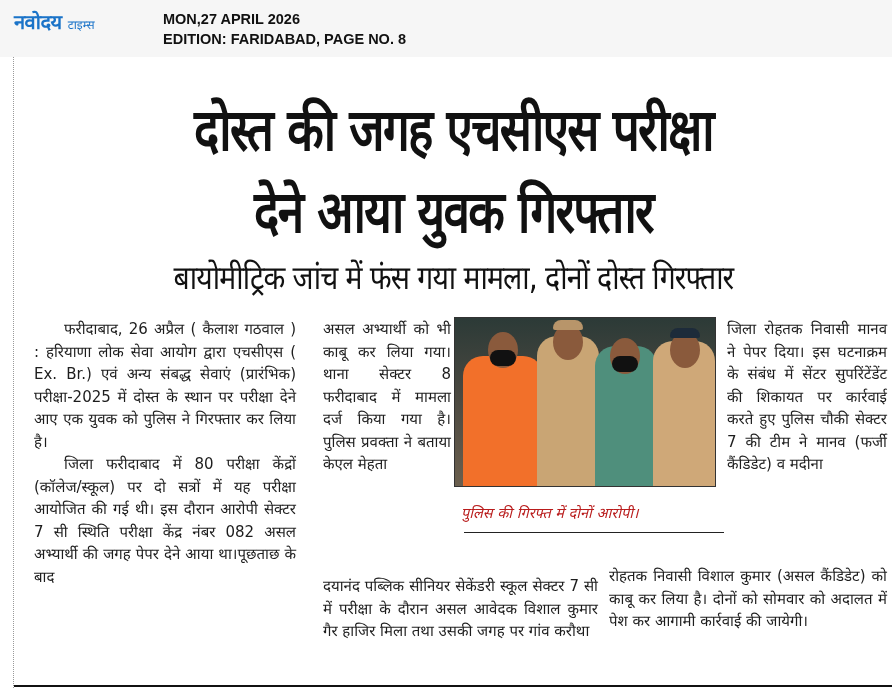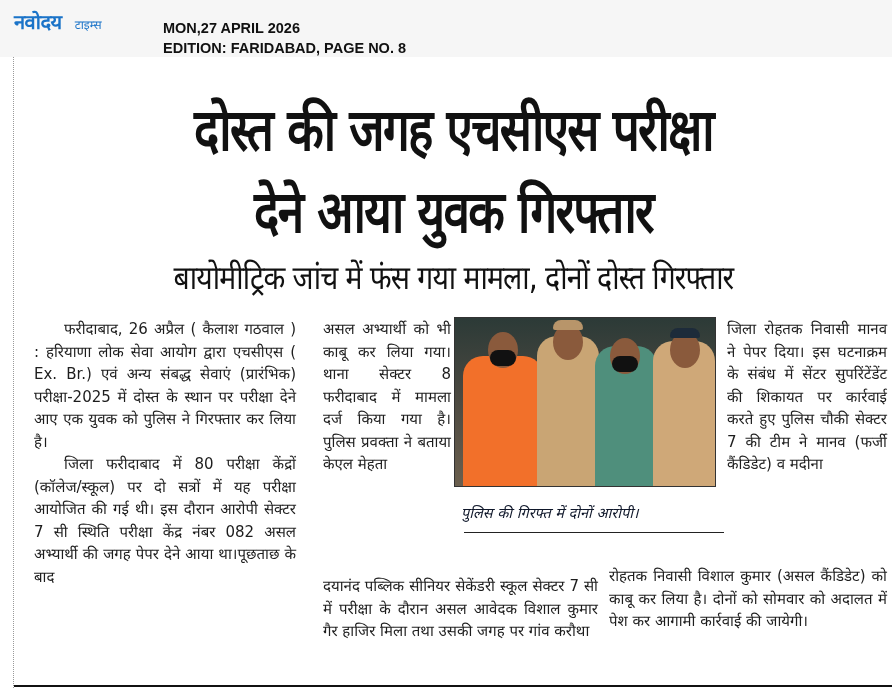--- a/index.html
+++ b/index.html
@@ -13,26 +13,26 @@
     .logo {
       position: absolute; left: 14px; top: 9px; height: 24px;
       display: flex; align-items: flex-end;
     }
     .logo-main {
       font-family: "DejaVu Sans", sans-serif; font-weight: bold; font-size: 20px;
       color: #1a73c8; letter-spacing: -0.5px; line-height: 22px;
     }
     .logo-sub {
       font-family: "DejaVu Sans", sans-serif; font-size: 12px; color: #1a73c8;
-      line-height: 16px; margin-left: 13px;
+      line-height: 16px; margin-left: 6px;
     }
     .meta {
       position: absolute; left: 163px; top: 9px;
       font-family: "Liberation Sans", sans-serif; font-weight: bold;
-      font-size: 14.5px; line-height: 20px; color: #111; margin-top: 9px;
+      font-size: 14.5px; line-height: 20px; color: #111;
     }
 
     .page {
       position: absolute; left: 13px; top: 57px; width: 879px; height: 631px;
       border-left: 1px dotted #9a9a9a;
     }
 
     .headline {
       position: absolute; left: 0; top: 32px; width: 879px; text-align: center;
       font-family: "DejaVu Sans", sans-serif; font-weight: bold; font-size: 58px;
@@ -79,21 +79,21 @@
     .mask { position: absolute; width: 26px; height: 16px; background: #111; border-radius: 8px; }
     .m1 { left: 35px; top: 32px; }
     .m3 { left: 157px; top: 38px; }
     .cap { position: absolute; width: 30px; height: 10px; border-radius: 8px 8px 2px 2px; }
     .c2 { left: 98px; top: 2px; background: #b8956a; }
     .c4 { left: 215px; top: 10px; background: #1d2b3a; }
 
     .caption {
       position: absolute; left: 447px; top: 446px; width: 262px;
       font-family: "DejaVu Sans", sans-serif; font-style: italic;
-      font-size: 14.5px; line-height: 20px; color: #0f172a;
+      font-size: 14.5px; line-height: 20px; color: #b91c1c;
     }
     .caption-rule {
       position: absolute; left: 450px; top: 475px; width: 260px; height: 0;
       border-top: 1.5px solid #222;
     }
     .bottom-rule {
       position: absolute; left: 0; top: 628px; width: 879px; height: 0;
       border-top: 2px solid #111;
     }
   </style>

